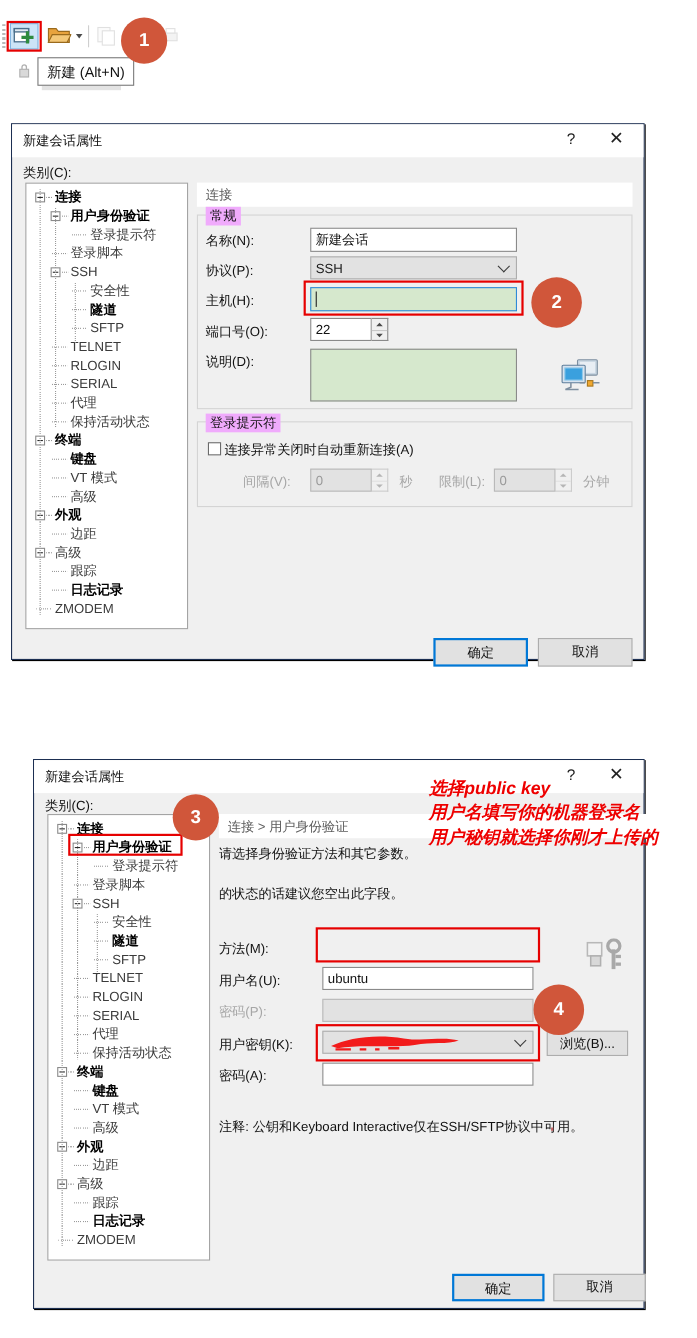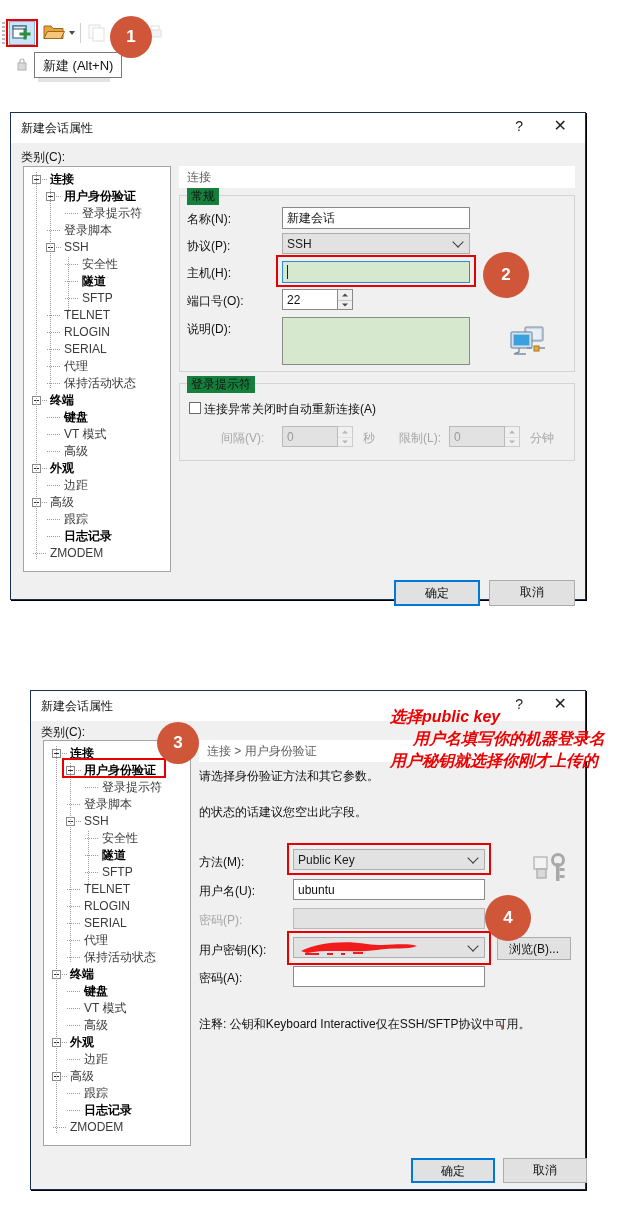--- a/index.html
+++ b/index.html
@@ -51,21 +51,21 @@
   .tbox{position:absolute;width:9px;height:9px;border:1px solid #8a8a8a;background:#fff;box-sizing:border-box;}
   .tbox:after{content:"";position:absolute;left:1px;top:3px;width:5px;height:1px;background:#2b2b2b;}
   .tdash{position:absolute;height:1px;
      background:repeating-linear-gradient(to right,#9a9a9a 0 1px,transparent 1px 2px);}
   .tvert{position:absolute;width:1px;
      background:repeating-linear-gradient(to bottom,#9a9a9a 0 1px,transparent 1px 2px);}
 
   .pane-head{position:absolute;background:#ffffff;font-size:12px;color:#5d5d5d;
      padding-left:8px;box-sizing:border-box;line-height:22px;white-space:nowrap;}
   .group{position:absolute;border:1px solid #d4d4d4;box-sizing:border-box;}
-  .group-title{position:absolute;background:#15803d;font-size:12px;color:#111;padding:0 4px;white-space:nowrap;}
+  .group-title{position:absolute;background:#f0abfc;font-size:12px;color:#111;padding:0 4px;white-space:nowrap;}
   .flabel{position:absolute;font-size:12px;color:#111;white-space:nowrap;}
   .flabel.dis{color:#a6a6a6;}
   .input{position:absolute;background:#ffffff;border:1px solid #8a8a8a;box-sizing:border-box;
      font-size:12px;color:#111;padding:2px 4px;line-height:16px;white-space:nowrap;overflow:hidden;}
   .input.green{background:#d6e8cd;}
   .input.focus{border:1px solid #2e8ad8;}
   .input.gray{background:#e2e2e2;border:1px solid #b9b9b9;color:#9a9a9a;}
   .combo{position:absolute;background:#e2e2e2;border:1px solid #adadad;box-sizing:border-box;
      font-size:12px;color:#1b1b1b;padding:3px 4px;line-height:15px;}
   .combo-arrow{position:absolute;right:7px;top:50%;margin-top:-2px;width:7px;height:7px;
@@ -364,24 +364,20 @@
       <div class="tvert" style="left: 26px; top: 22px; height: 200px;"></div>
       <div class="tvert" style="left: 44px; top: 90px; height: 55px;"></div>
     </div>
 
   <div class="pane-head" style="left:168px;top:49px;width:452px;height:22px;">连接 &gt; 用户身份验证</div>
 
   <div class="desc" style="left:168px;top:78px;">请选择身份验证方法和其它参数。</div>
   <div class="desc" style="left:168px;top:114px;">的状态的话建议您空出此字段。</div>
 
   <div class="flabel" style="left:168px;top:163px;">方法(M):</div>
-  <div class="combo" style="left:262px;top:158px;width:192px;height:21px;">
-    <span>Public Key</span>
-    <span class="combo-arrow"></span>
-  </div>
   <div class="redbox" style="left:256px;top:152px;width:204px;height:32px;"></div>
 
   <div class="flabel" style="left:168px;top:192px;">用户名(U):</div>
   <div class="input" style="left:262px;top:188px;width:192px;height:21px;">ubuntu</div>
 
   <div class="flabel dis" style="left:168px;top:221px;">密码(P):</div>
   <div class="input gray" style="left:262px;top:217px;width:192px;height:21px;"></div>
 
   <div class="flabel" style="left:168px;top:251px;">用户密钥(K):</div>
   <div class="combo" style="left:262px;top:246px;width:192px;height:21px;">
@@ -411,18 +407,18 @@
       <rect x="28.5" y="15" width="5" height="3" fill="#a8a8a8"></rect>
       <rect x="28.5" y="22" width="5" height="3" fill="#a8a8a8"></rect>
     </svg>
   </div>
 
   <div class="btn def" style="left:380px;top:467px;width:84px;height:25px;">确定</div>
   <div class="btn" style="left:472px;top:467px;width:84px;height:25px;">取消</div>
 </div>
 
 <div class="ann" style="left:390px;top:707px;font-size:16px;">选择public key</div>
-<div class="ann" style="left:390px;top:729px;font-size:16px;margin-left:23px;">用户名填写你的机器登录名</div>
+<div class="ann" style="left:390px;top:729px;font-size:16px;">用户名填写你的机器登录名</div>
 <div class="ann" style="left:390px;top:751px;font-size:16px;">用户秘钥就选择你刚才上传的</div>
 
 <div class="redbox" style="left:62px;top:758px;width:104px;height:20px;"></div>
 <div class="badge" style="left:157px;top:722px;width:42px;height:42px;">3</div>
 <div class="badge" style="left:485px;top:895px;width:46px;height:46px;">4</div>
 
 </body></html>

